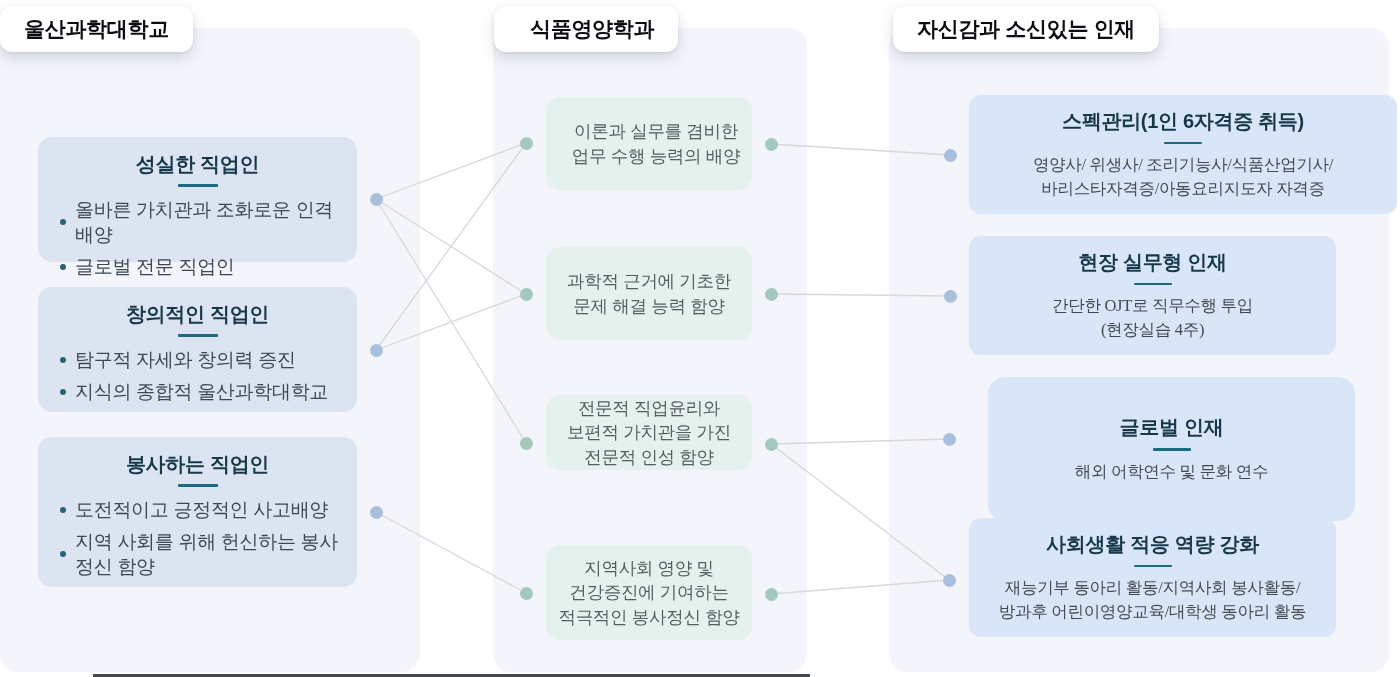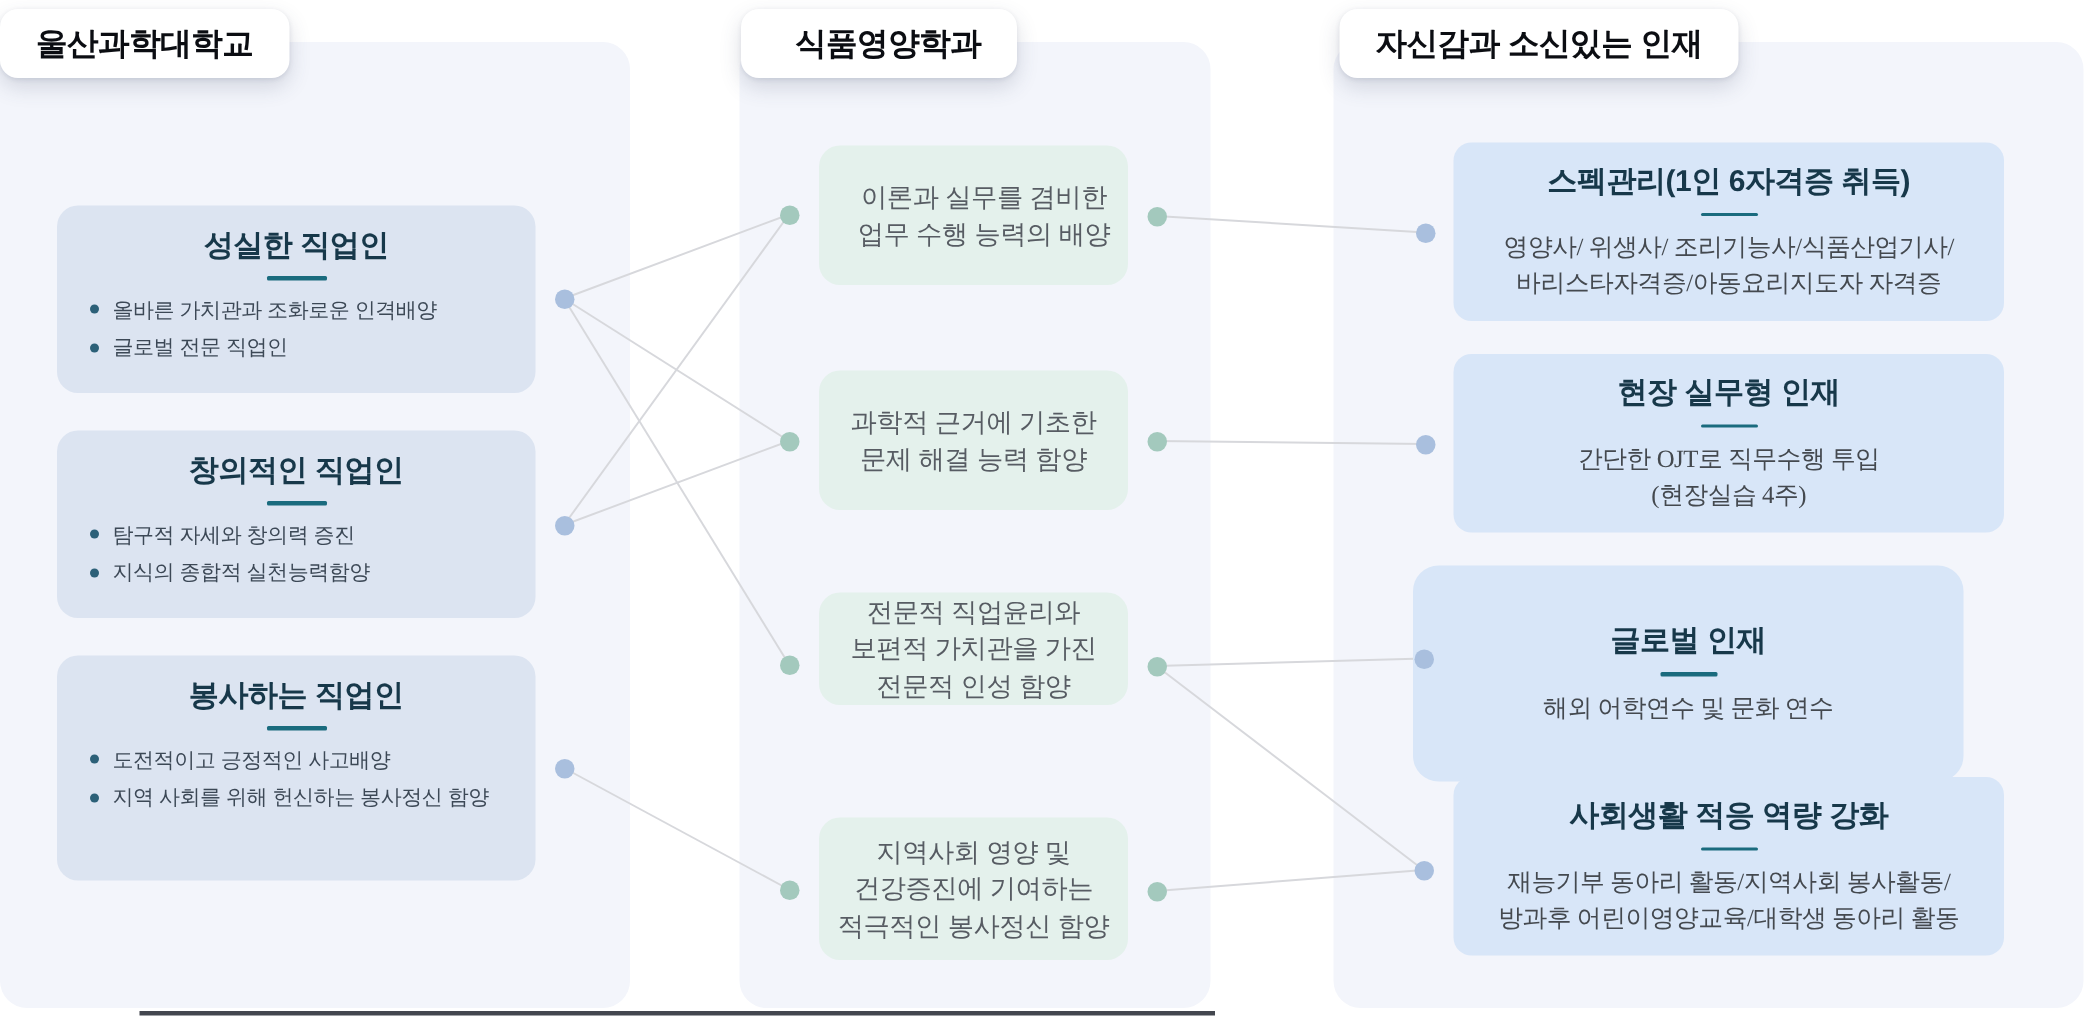--- a/index.html
+++ b/index.html
@@ -29,21 +29,21 @@
   }
   .card-title{
     text-align:center;font-size:20px;font-weight:700;color:var(--title-text);line-height:1.2;
   }
   .title-underline{
     width:40px;height:3px;background:var(--underline);margin:8px auto 10px auto;border-radius:1px;
   }
   .bullet-list{padding:0 0 0 4px;}
   .bullet-item{
     display:flex;align-items:center;gap:9px;margin-bottom:7px;
-    font-size:14px;color:var(--bullet-text);line-height:1.32;
+    font-size:19px;color:var(--bullet-text);line-height:1.32;
   }
   .bullet-dot{flex:0 0 auto;width:6px;height:6px;border-radius:50%;background:var(--bullet-dot);}
   .card-middle{
     background:var(--middle-box-bg);border-radius:14px;display:flex;align-items:center;justify-content:center;
     text-align:center;font-size:17.5px;color:var(--middle-text);line-height:1.4;white-space:pre-line;
     padding:8px 10px;
   }
   .card-right{
     background:var(--right-box-bg);border-radius:12px;display:flex;flex-direction:column;
     align-items:center;justify-content:center;text-align:center;padding:10px 12px;
@@ -100,21 +100,21 @@
     <div class="card card-left" style="left: 38px; top: 287px; width: 319px; height: 125px;">
       <div class="card-title">창의적인 직업인</div>
       <div class="title-underline"></div>
       <div class="bullet-list">
         <div class="bullet-item">
           <span class="bullet-dot"></span>
           <span class="bullet-text">탐구적 자세와 창의력 증진</span>
         </div>
         <div class="bullet-item">
           <span class="bullet-dot"></span>
-          <span class="bullet-text">지식의 종합적 실천능력함양</span>
+          <span class="bullet-text">지식의 종합적 울산과학대학교</span>
         </div>
       </div>
     </div>
     <div class="card card-left" style="left: 38px; top: 437px; width: 319px; height: 150px;">
       <div class="card-title">봉사하는 직업인</div>
       <div class="title-underline"></div>
       <div class="bullet-list">
         <div class="bullet-item">
           <span class="bullet-dot"></span>
           <span class="bullet-text">도전적이고 긍정적인 사고배양</span>
@@ -128,33 +128,33 @@
     <div class="card card-middle" style="left: 546px; top: 97px; width: 206px; height: 93px; padding-left: 24px;">이론과 실무를 겸비한
 업무 수행 능력의 배양</div>
     <div class="card card-middle" style="left: 546px; top: 247px; width: 206px; height: 93px;">과학적 근거에 기초한
 문제 해결 능력 함양</div>
     <div class="card card-middle" style="left: 546px; top: 395px; width: 206px; height: 75px;">전문적 직업윤리와
 보편적 가치관을 가진
 전문적 인성 함양</div>
     <div class="card card-middle" style="left: 546px; top: 545px; width: 206px; height: 95px;">지역사회 영양 및
 건강증진에 기여하는
 적극적인 봉사정신 함양</div>
-    <div class="card card-right" style="left: 969px; top: 95px; width: 367px; height: 119px;">
+    <div class="card card-right" style="left: 969px; top: 95px; width: 428px; height: 119px;">
       <div class="card-title">스펙관리(1인 6자격증 취득)</div>
       <div class="title-underline"></div>
       <div class="card-body">영양사/ 위생사/ 조리기능사/식품산업기사/
 바리스타자격증/아동요리지도자 자격증</div>
     </div>
     <div class="card card-right" style="left: 969px; top: 236px; width: 367px; height: 119px;">
       <div class="card-title">현장 실무형 인재</div>
       <div class="title-underline"></div>
       <div class="card-body">간단한 OJT로 직무수행 투입
 (현장실습 4주)</div>
     </div>
-    <div class="card card-right" style="left: 942px; top: 377px; width: 367px; height: 144px; border-radius: 17px;">
+    <div class="card card-right" style="left: 988px; top: 377px; width: 367px; height: 144px; border-radius: 17px;">
       <div class="card-title">글로벌 인재</div>
       <div class="title-underline"></div>
       <div class="card-body">해외 어학연수 및 문화 연수</div>
     </div>
     <div class="card card-right" style="left: 969px; top: 518px; width: 367px; height: 119px;">
       <div class="card-title">사회생활 적응 역량 강화</div>
       <div class="title-underline"></div>
       <div class="card-body">재능기부 동아리 활동/지역사회 봉사활동/
 방과후 어린이영양교육/대학생 동아리 활동</div>
     </div>

